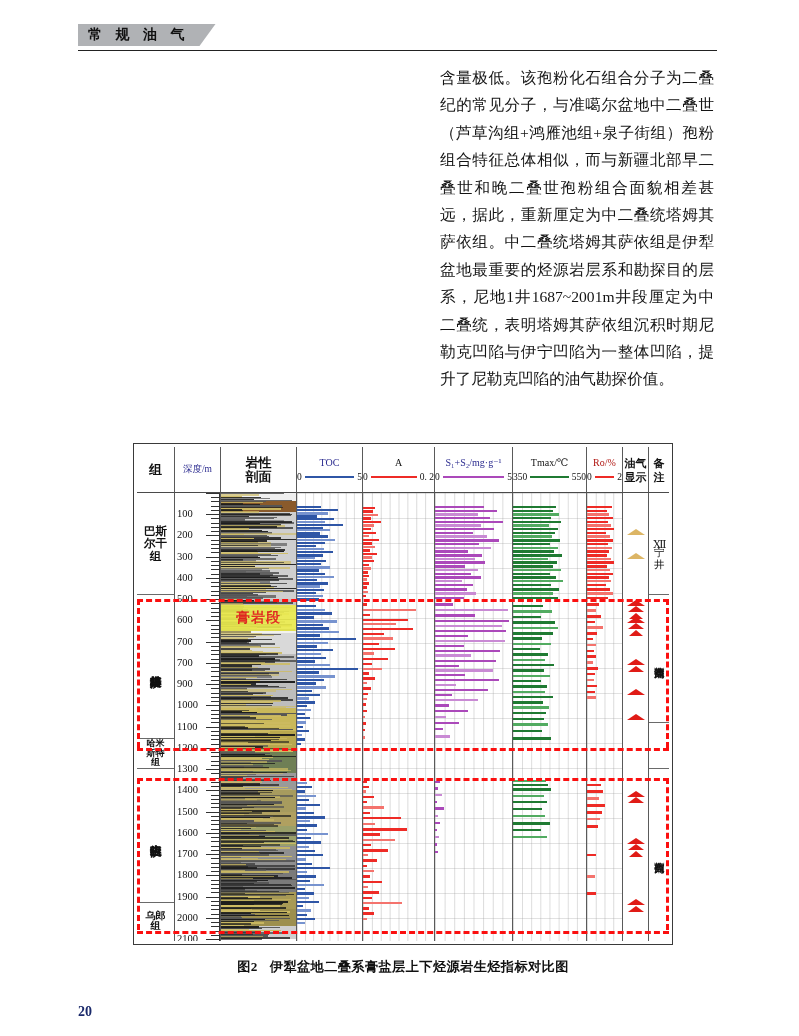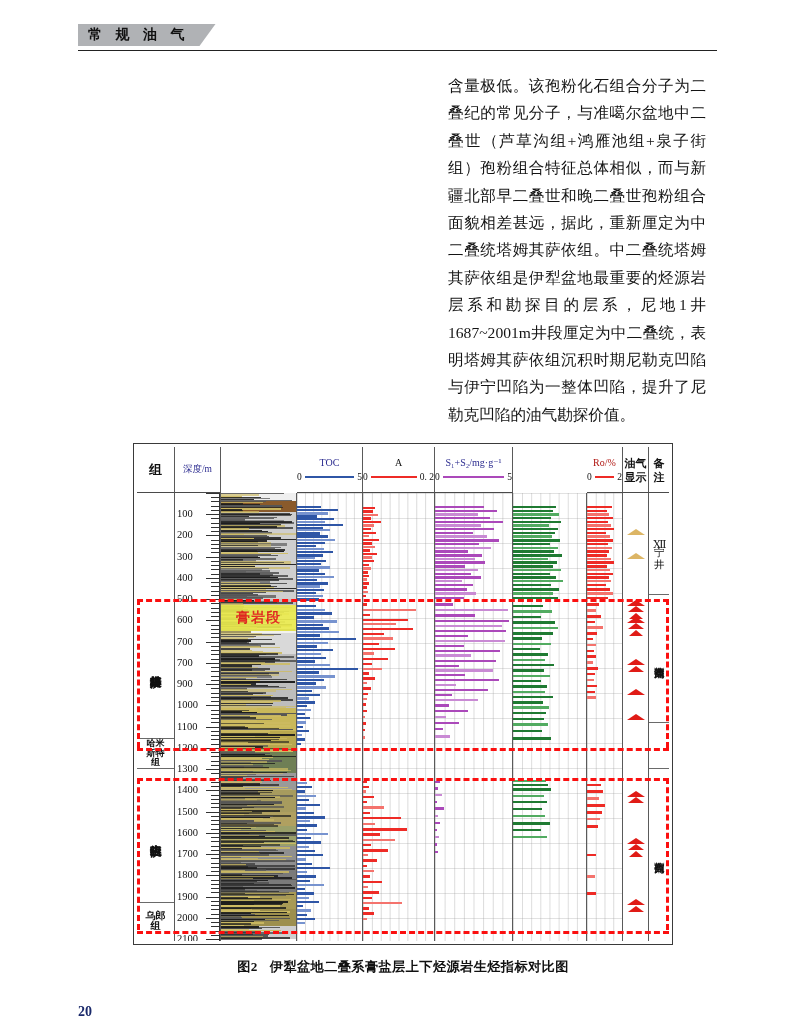--- a/index.html
+++ b/index.html
@@ -70,21 +70,21 @@
   .col-right { left: 358px; }
 
   .section-title {
     text-align: center;
     font-weight: bold;
     font-size: 16.5px;
     margin: 0 0 12px 0;
     letter-spacing: 0.5px;
   }
   .para {
-    margin: 12px;
+    margin: 4px;
     text-align: justify;
     text-justify: inter-ideograph;
   }
   .para.indent { text-indent: 0; }
 
   
   .figure {
     position: absolute;
     left: 133px;
     top: 443px;
@@ -358,20 +358,24 @@
   <div class="fig-frame"></div>
   <div class="fig-inner">
 
     <div class="hdr">
       <div class="hdr-cell" style="left:0;width:38px;">
         <div class="hdr-title-cn">组</div>
       </div>
       <div class="hdr-cell" style="left:38px;width:46px;">
         <div class="hdr-depth">深度/m</div>
       </div>
+      <div class="hdr-cell" style="left:84px;width:76px;">
+        <div class="hdr-title-cn">岩性</div>
+        <div class="hdr-title-cn">剖面</div>
+      </div>
       <div class="hdr-cell" style="left:160px;width:66px;">
         <div class="hdr-title-lat" style="color:#2b2b8f;">TOC</div>
         <div class="scalebar">
           <span>0</span>
           <span class="scaleline" style="background:#2f56a6;"></span>
           <span>5</span>
         </div>
       </div>
       <div class="hdr-cell" style="left:226px;width:72px;">
         <div class="hdr-title-lat">A</div>
@@ -382,20 +386,28 @@
         </div>
       </div>
       <div class="hdr-cell" style="left:298px;width:78px;">
         <div class="hdr-title-lat" style="color:#2b2b8f;">S₁+S₂/mg·g⁻¹</div>
         <div class="scalebar">
           <span>0</span>
           <span class="scaleline" style="background:#ab49ba;"></span>
           <span>5</span>
         </div>
       </div>
+      <div class="hdr-cell" style="left:376px;width:74px;">
+        <div class="hdr-title-lat">Tmax/℃</div>
+        <div class="scalebar">
+          <span>350</span>
+          <span class="scaleline" style="background:#1f7a32;"></span>
+          <span>550</span>
+        </div>
+      </div>
       <div class="hdr-cell" style="left:450px;width:36px;">
         <div class="hdr-title-lat" style="color:#b01510;">Ro/%</div>
         <div class="scalebar">
           <span>0</span>
           <span class="scaleline" style="background:#ee2b26;"></span>
           <span>2</span>
         </div>
       </div>
       <div class="hdr-cell" style="left:486px;width:26px;">
         <div class="hdr-title-cn small">油气</div>
@@ -403,20 +415,23 @@
       </div>
       <div class="hdr-cell noright" style="left:512px;width:20px;">
         <div class="hdr-title-cn small">备</div>
         <div class="hdr-title-cn small">注</div>
       </div>
     </div>
 
     <div class="body">
 
       <div class="colbody" style="left:0;width:38px;">
+        <div class="strat" style="top:0px;height:102px;">
+            <span class="wide">巴斯尔干组</span>
+          </div>
         <div class="strat" style="top:102px;height:144px;">
             <span>塔姆其萨依组</span>
           </div>
         <div class="strat" style="top:246px;height:30px;">
             <span class="wide" style="font-size:9px;line-height:9.5px;">哈米斯特组</span>
           </div>
         <div class="strat" style="top:276px;height:134px;">
             <span>晓山萨依组</span>
           </div>
         <div class="strat" style="top:410px;height:36px;border-bottom:none;">

